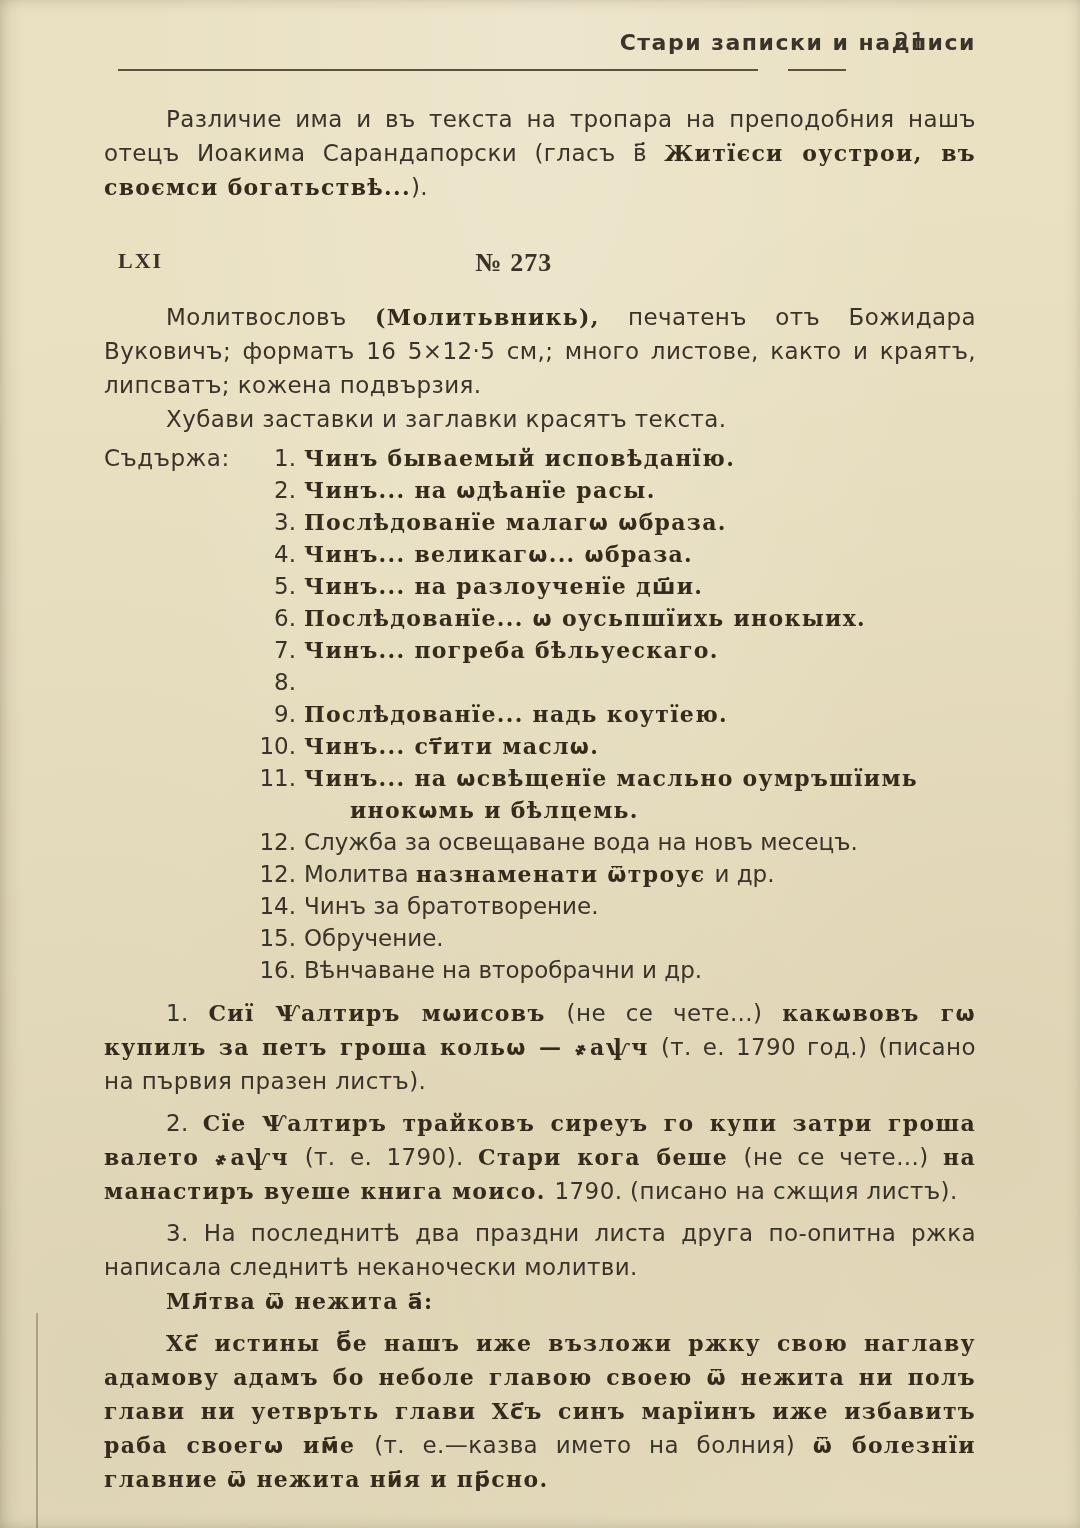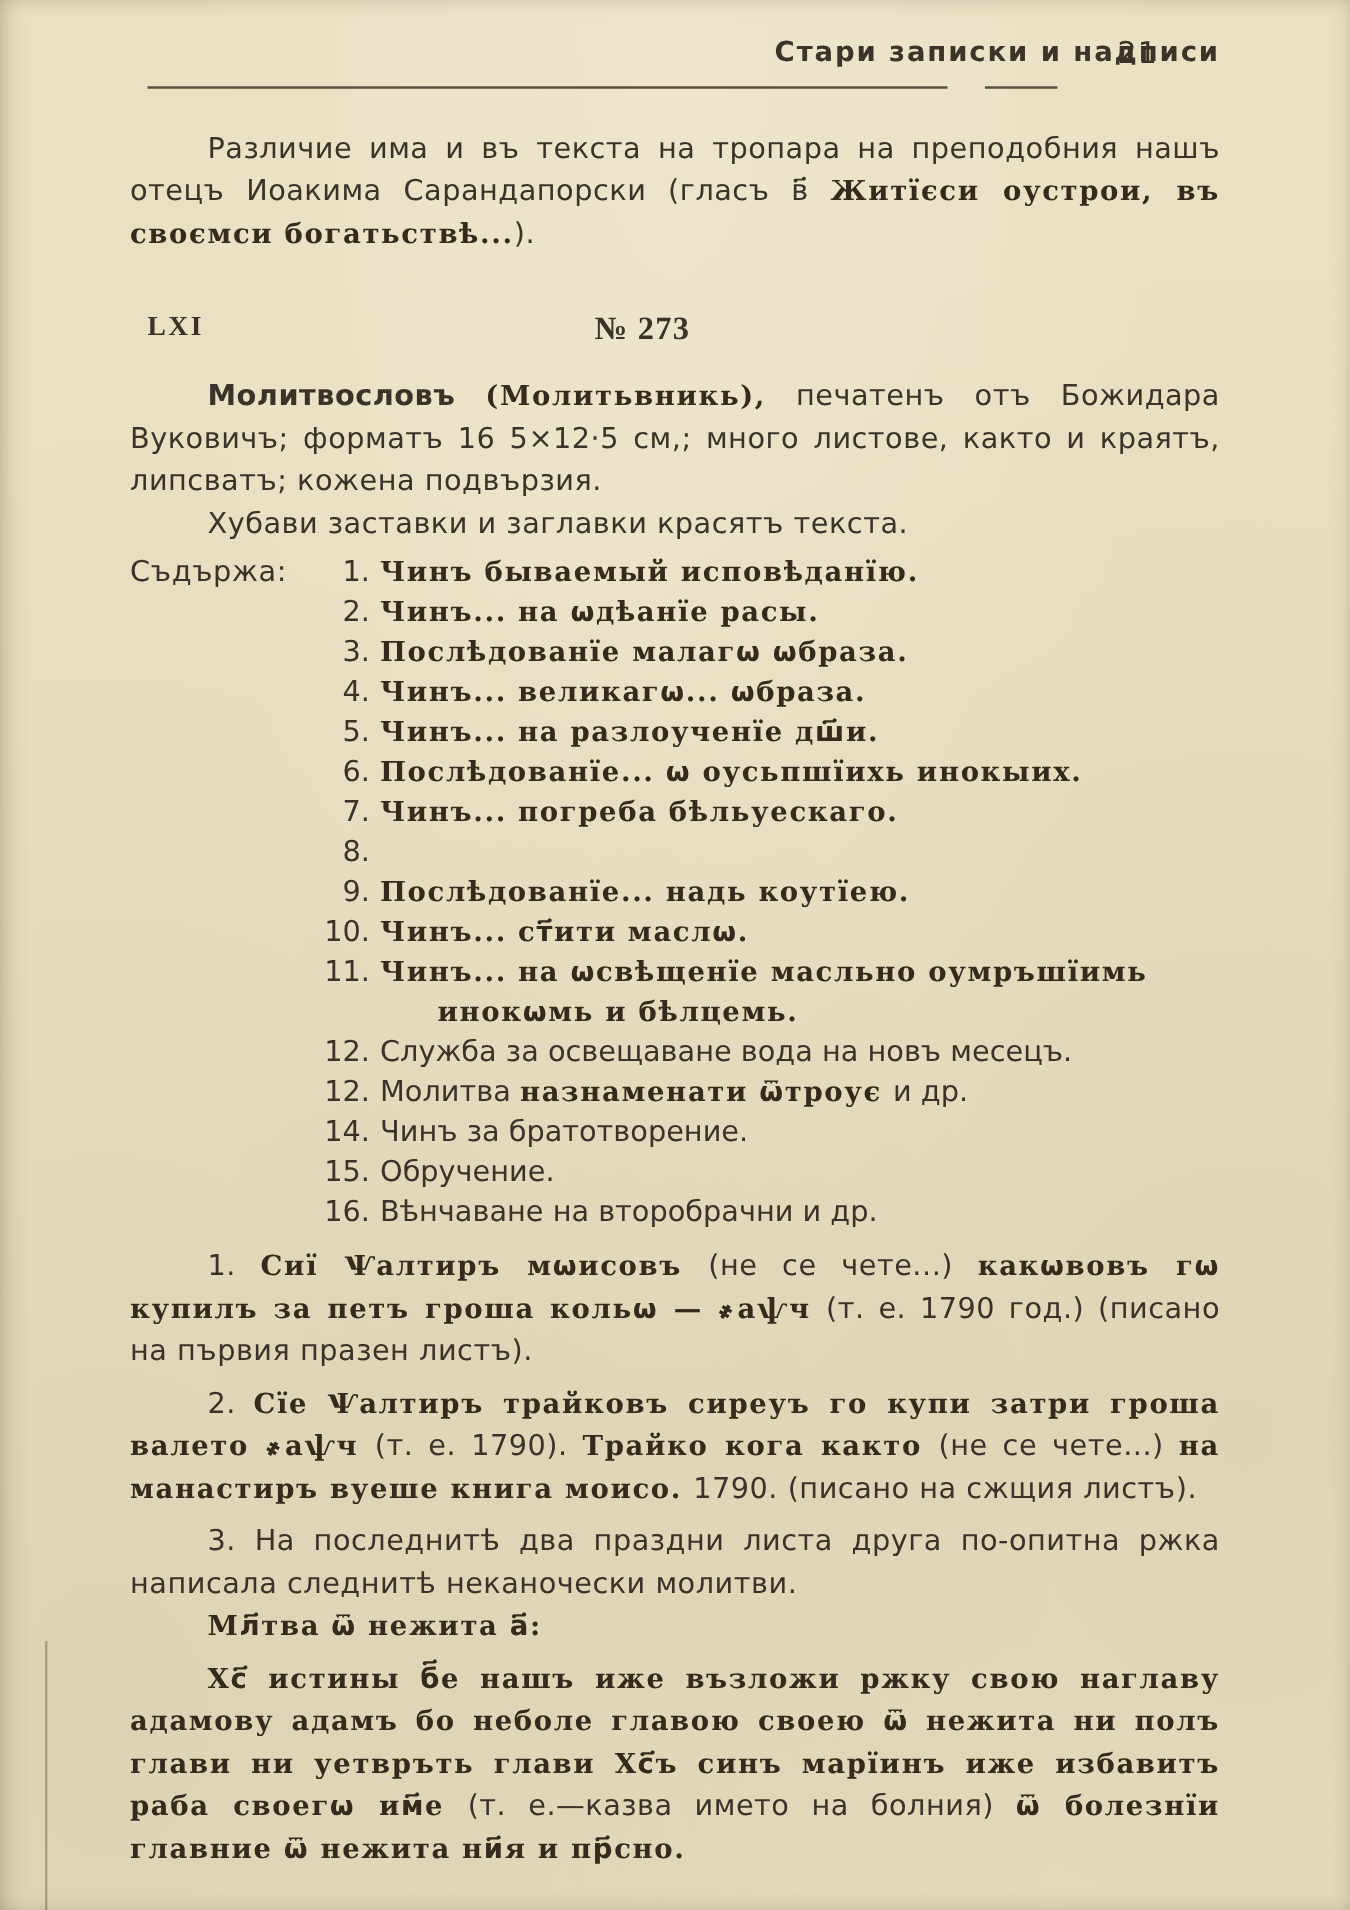--- a/index.html
+++ b/index.html
@@ -28,21 +28,21 @@
   .running-head{position:relative;height:36px;}
   .rh-title{text-align:right;font-weight:700;font-size:22px;letter-spacing:1.5px;color:#3b342a;}
   .rh-page{position:absolute;left:790px;top:-2px;font-weight:400;font-size:24px;letter-spacing:1px;}
   .head-rules{position:relative;height:3px;margin-top:3px;}
   .rule-a{position:absolute;left:14px;top:0;width:640px;height:2px;background:#5a523f;}
   .rule-b{position:absolute;left:684px;top:0;width:58px;height:2px;background:#5a523f;}
   
   .para{margin:0;text-indent:62px;text-align:justify;line-height:34px;letter-spacing:0.4px;}
   .intro{margin-top:30px;}
   .mt8{margin-top:8px;}
-  .bold{font-weight:700;}
+  .bold{font-weight:400;}
   .slav{
     font-family:"DejaVu Serif","DejaVu Sans",serif;
     font-weight:700;font-size:22px;letter-spacing:1.3px;color:#352b1d;
   }
   
   .section-head{position:relative;margin:44px 0 16px;height:36px;}
   .sec-num{position:absolute;left:14px;top:0;font-family:"Liberation Serif","DejaVu Serif",serif;font-weight:700;font-size:22px;letter-spacing:2px;}
   .sec-cat{position:absolute;left:47%;transform:translateX(-50%);top:0;font-family:"Liberation Serif","DejaVu Serif",serif;font-weight:700;font-size:26px;letter-spacing:1px;text-align:right;}
   
   .toc{margin:6px 0 10px;}
@@ -156,21 +156,21 @@
     <div class="toc-row">
       <span class="toc-label"></span>
       <span class="toc-num">16.</span>
       <span class="toc-text">Вѣнчаване на второбрачни и др.</span>
     </div>
 
   </div>
 
   <p class="para"><span>1. </span><span class="slav">Сиї Ѱалтиръ мѡисовъ </span><span>(не се чете...) </span><span class="slav">какѡвовъ гѡ купилъ за петъ гроша кольѡ — ҂аѱч </span><span>(т. е. 1790 год.) (писано на първия празен листъ).</span></p>
 
-  <p class="para mt8"><span>2. </span><span class="slav">Сїе Ѱалтиръ трайковъ сиреуъ го купи затри гроша валето ҂аѱч </span><span>(т. е. 1790). </span><span class="slav">Трайко кога както </span><span>(не се чете...) </span><span class="slav">на манастиръ вуеше книга моисо. </span><span>1790. (писано на сжщия листъ).</span></p>
+  <p class="para mt8"><span>2. </span><span class="slav">Сїе Ѱалтиръ трайковъ сиреуъ го купи затри гроша валето ҂аѱч </span><span>(т. е. 1790). </span><span class="slav">Стари кога беше </span><span>(не се чете...) </span><span class="slav">на манастиръ вуеше книга моисо. </span><span>1790. (писано на сжщия листъ).</span></p>
 
   <p class="para mt8">3. На последнитѣ два праздни листа друга по-опитна ржка написала следнитѣ неканочески молитви.</p>
 
   <p class="para slav prayer-title">Мл҃тва ѿ нежита а҃:</p>
 
   <p class="para mt8"><span class="slav">Хс҃ истины б҃е нашъ иже възложи ржку свою наглаву адамову адамъ бо неболе главою своею ѿ нежита ни полъ глави ни уетвръть глави Хс҃ъ синъ марїинъ иже избавитъ раба своегѡ им҃е </span><span>(т. е.—казва името на болния) </span><span class="slav">ѿ болезнїи главние ѿ нежита ни҃я и пр҃сно.</span></p>
 
 </div>
 
 </body></html>

